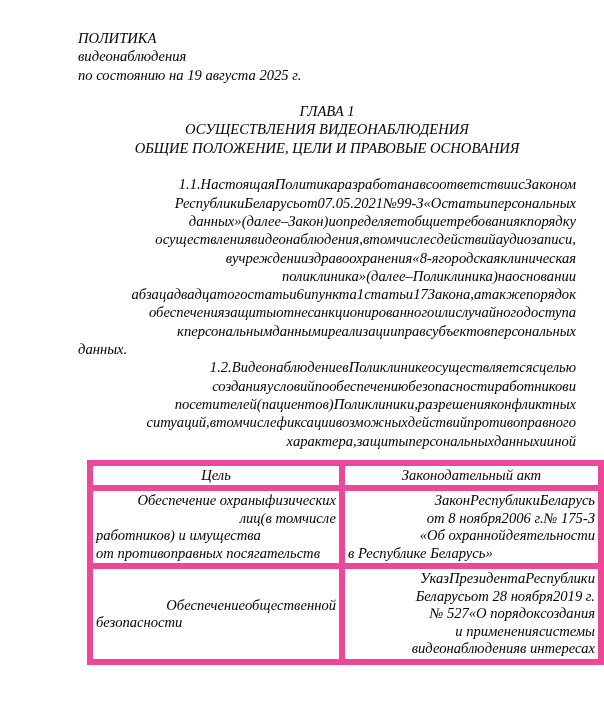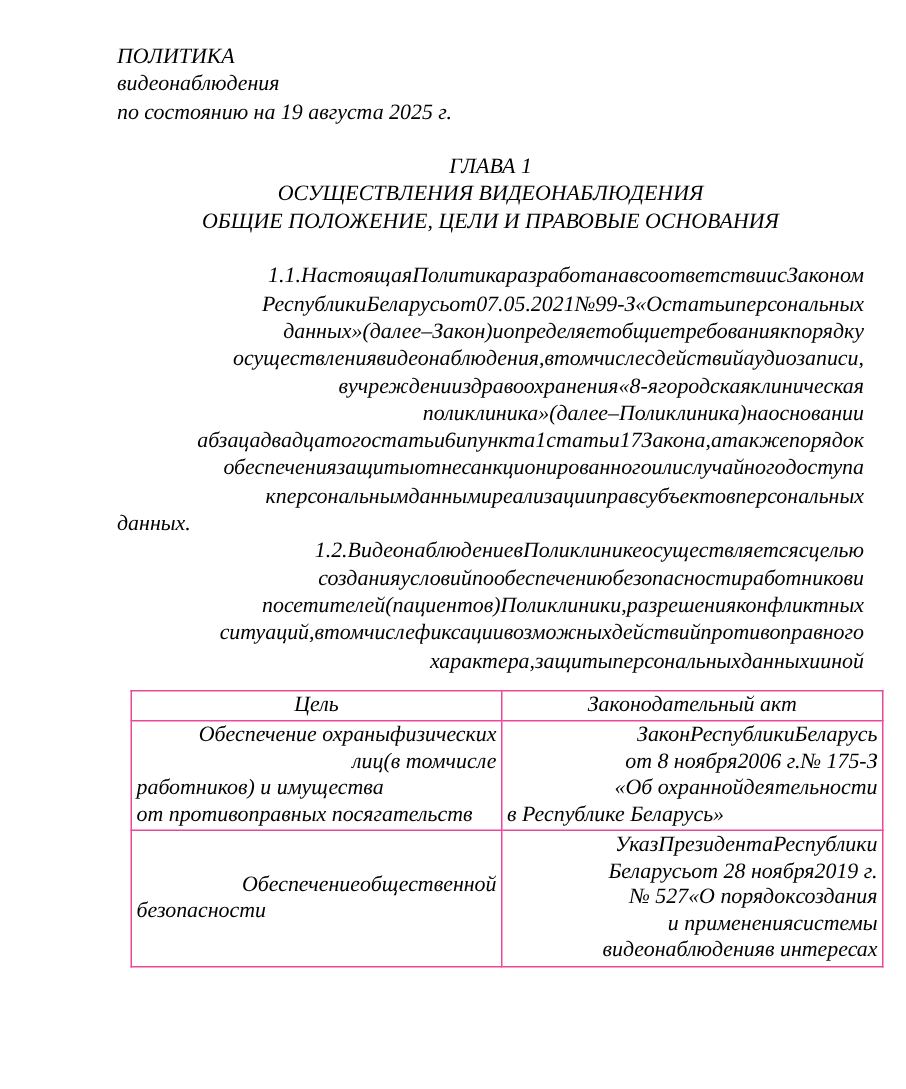--- a/index.html
+++ b/index.html
@@ -24,21 +24,21 @@
   .chapter { margin-top: 18.3px; text-align: center; }
   #paragraphs { margin-top: 18.3px; }
   .legal-table {
     border-collapse: collapse;
     table-layout: fixed;
     margin-top: 10px;
     margin-left: 9px;
     width: 489px;
   }
   .legal-table th, .legal-table td {
-    border: 1px solid #ec4899;
+    border: 6px solid #ec4899;
     padding: 1px 3px;
     vertical-align: middle;
     font-weight: normal;
   }
   .legal-table th { text-align: center; line-height: 17.5px; }
   .col-goal { width: 240px; }
   .col-act  { width: 247px; }
   .cline { line-height: 17.5px; }
   .cline.jflex span { white-space: nowrap; }
 </style>

